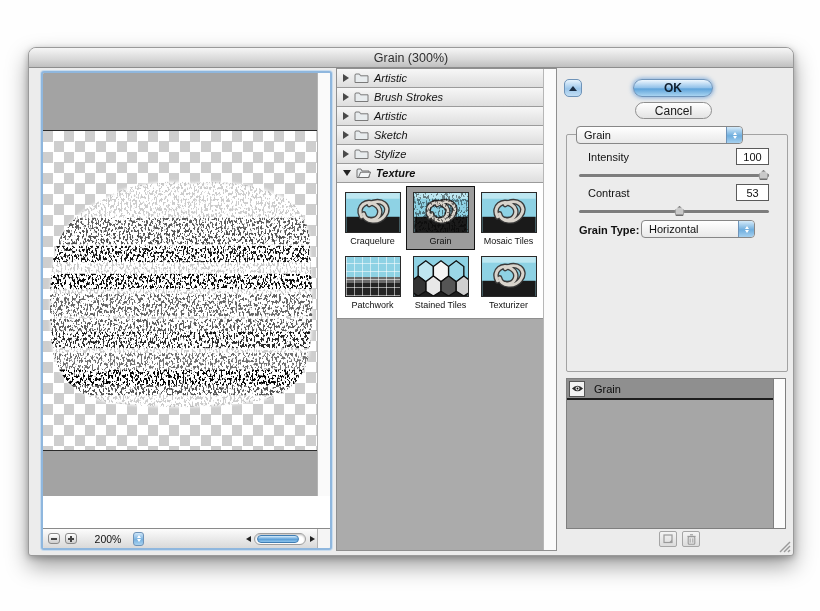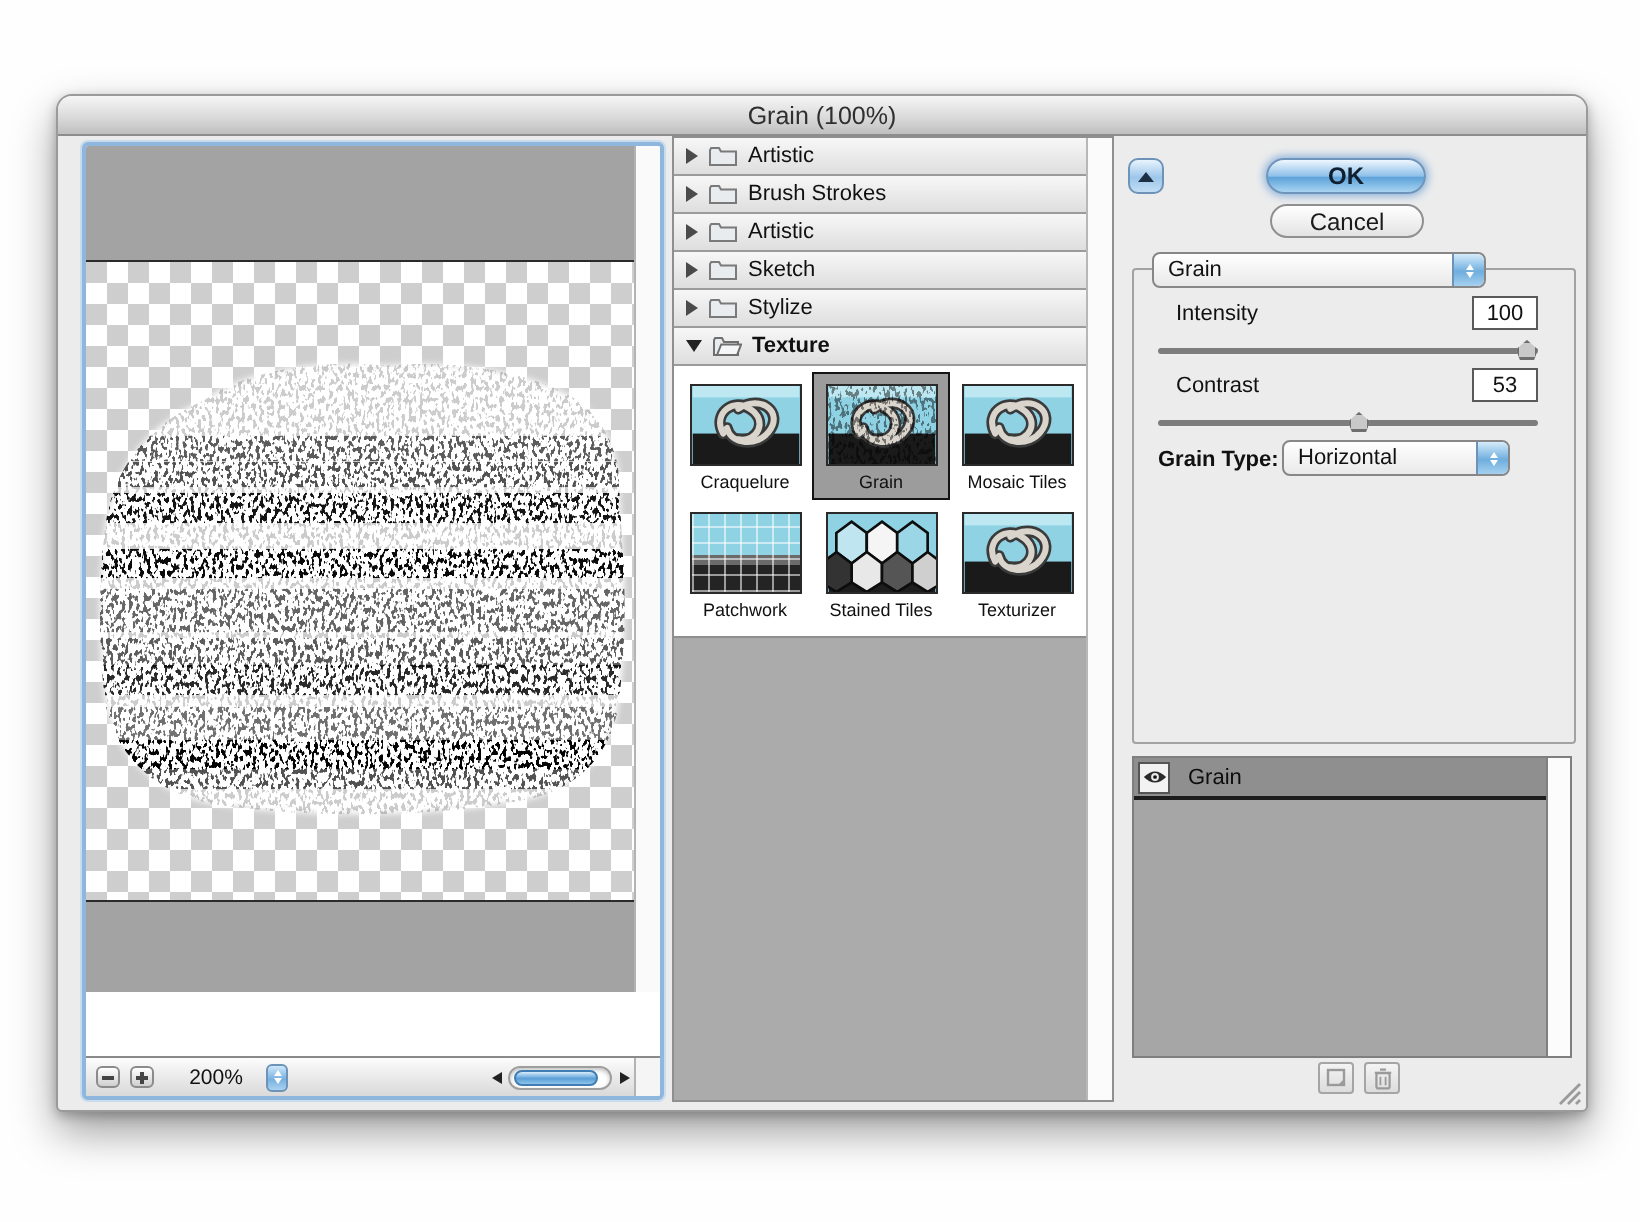--- a/index.html
+++ b/index.html
@@ -55,21 +55,21 @@
   .scroll-corner { width:13px; height:100%; background:#f5f5f5; border-left:1px solid #b3b3b3; }
 
   
   .middle-pane { position:absolute; left:307px; top:20px; width:221px; height:483px;
     border:1px solid #8f8f8f; background:#fff; display:flex; overflow:hidden; }
   .filter-content { flex:1; display:flex; flex-direction:column; min-width:0; }
   .cat-row { height:19px; flex:0 0 19px; display:flex; align-items:center; gap:5px; padding-left:6px;
     background:linear-gradient(#f7f7f7,#dedede); border-bottom:1px solid #9b9b9b; }
   .cat-row .tri-r { width:0; height:0; border-top:4px solid transparent; border-bottom:4px solid transparent; border-left:6px solid #4a4a4a; }
   .cat-row .tri-d { width:0; height:0; border-left:4px solid transparent; border-right:4px solid transparent; border-top:6px solid #222; }
-  .cat-label { font-size:11px; color:#111; }
+  .cat-label { font-size:11px; color:#111;font-style:italic; }
   .cat-row.expanded .cat-label { font-weight:bold; }
   .folder-svg { width:15px; height:12px; }
   .thumbs { background:#fff; padding:3px 0 4px 2px; display:grid;
     grid-template-columns:67px 69px 67px; }
   .thumb-cell { padding:5px 2px 3px 2px; text-align:center; border:1px solid transparent; }
   .thumb-cell.selected { background:#9c9c9c; border:1px solid #141414; }
   .thumb-img { width:56px; height:41px; margin:0 auto; display:block; border:1px solid #2a2a2a; background:#8ed2e4; position:relative; overflow:hidden; }
   .thumb-label { font-size:9px; color:#101010; margin-top:3px; white-space:nowrap; }
   .patch-bg { width:100%; height:100%;
     background-image:
@@ -125,21 +125,21 @@
   .small-btn.del { left:653px; }
   .grip { position:absolute; right:2px; bottom:2px; width:14px; height:14px; }
 </style>
 </head>
 <body>
 
 <div class="stage">
   <div class="window">
 
     <div class="titlebar">
-      <span class="title-text">Grain (100%)</span>
+      <span class="title-text">Grain (300%)</span>
     </div>
 
     <div class="left-pane">
       <div class="preview-main">
         <div class="canvas">
           <div class="canvas-gray top"></div>
           <div class="checker">
             <svg class="grain-svg" viewBox="0 0 274 344" preserveAspectRatio="none">
               <defs>
                 <filter id="speck" x="-5%" y="-20%" width="110%" height="140%" color-interpolation-filters="sRGB">

